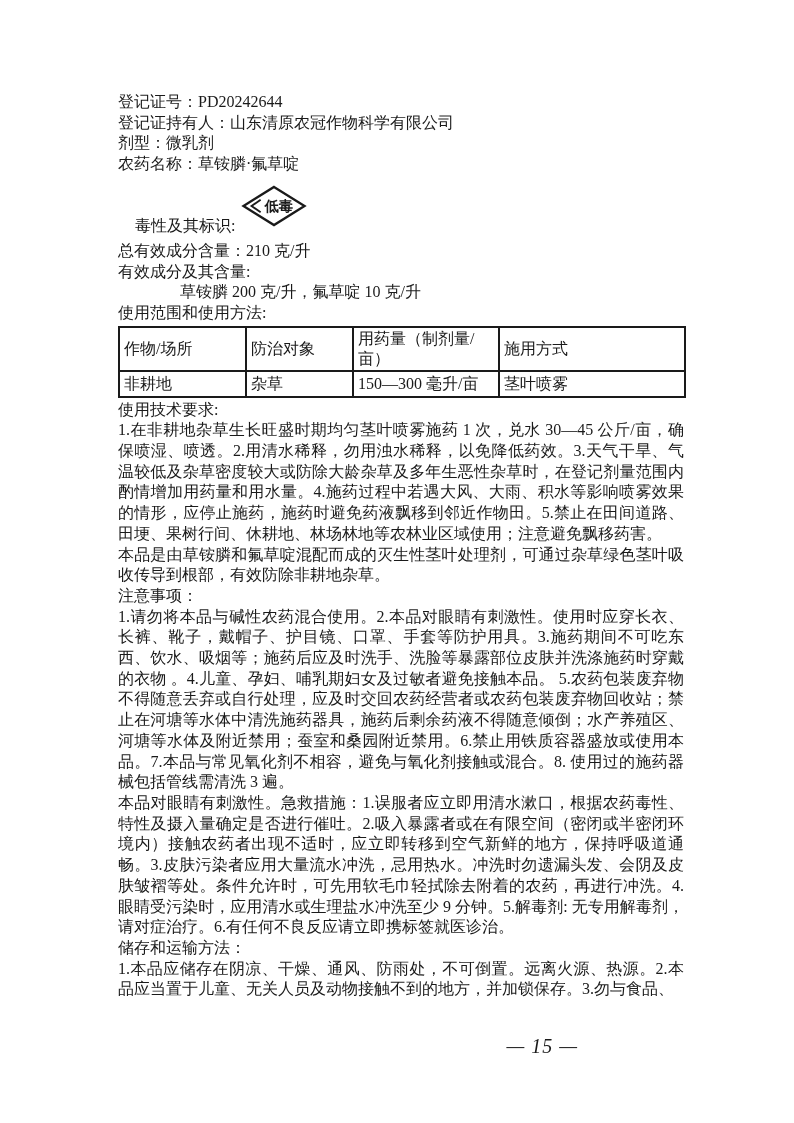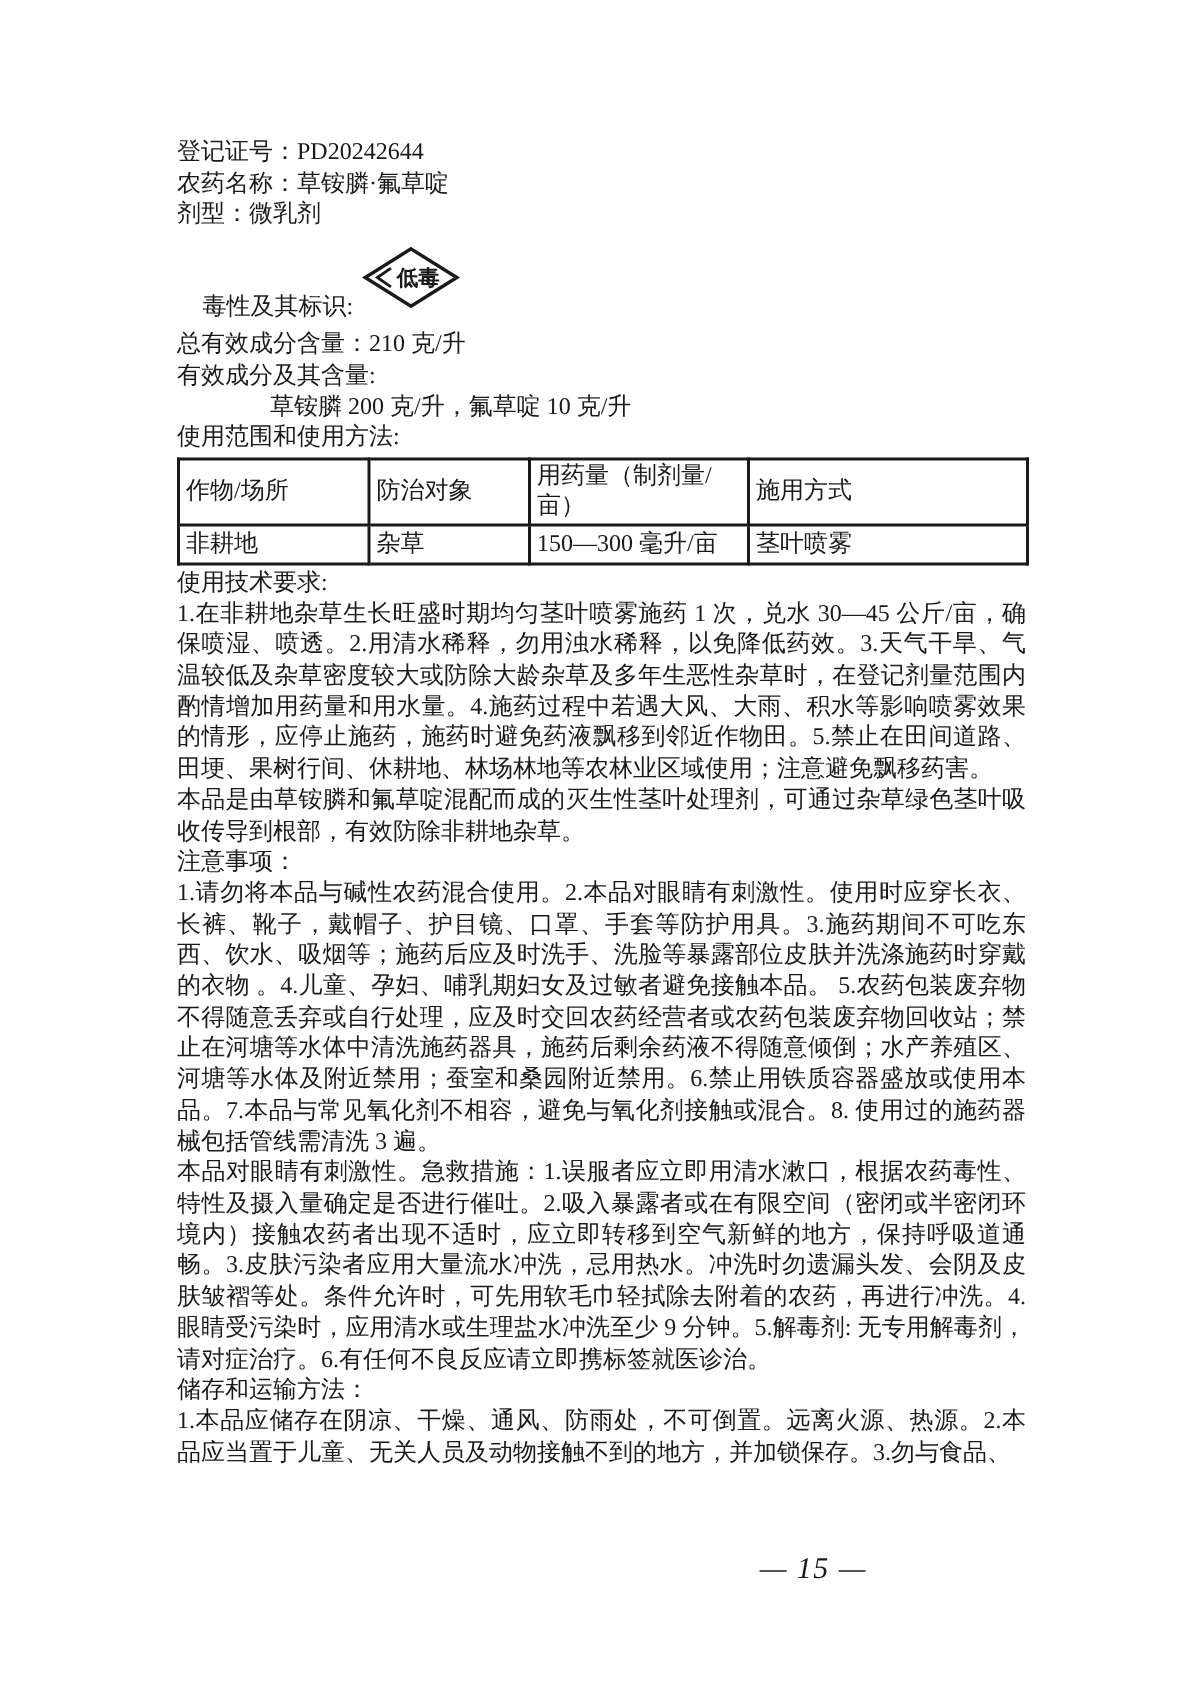--- a/index.html
+++ b/index.html
@@ -87,22 +87,23 @@
     font-style: italic;
   }
 </style>
 </head>
 <body>
 
 <div class="page">
   <div class="content">
 
     <div class="line">登记证号：PD20242644</div>
+    <div class="line">登记证持有人：山东清原农冠作物科学有限公司</div>
+    <div class="line">剂型：微乳剂</div>
     <div class="line">农药名称：草铵膦·氟草啶</div>
-    <div class="line">剂型：微乳剂</div>
 
     <div class="tox-block">
       <div class="tox-label">毒性及其标识:</div>
       <svg class="tox-badge" viewBox="0 0 68 44" aria-hidden="true">
         <polygon points="34,2 66,22 34,42 2,22" fill="none" stroke="#1a1a1a" stroke-width="2.4"></polygon>
         <polyline points="20,15.5 10.5,22 20,28.5" fill="none" stroke="#1a1a1a" stroke-width="2"></polyline>
         <text x="39" y="27.5" text-anchor="middle" font-size="15">低毒</text>
       </svg>
     </div>
 

